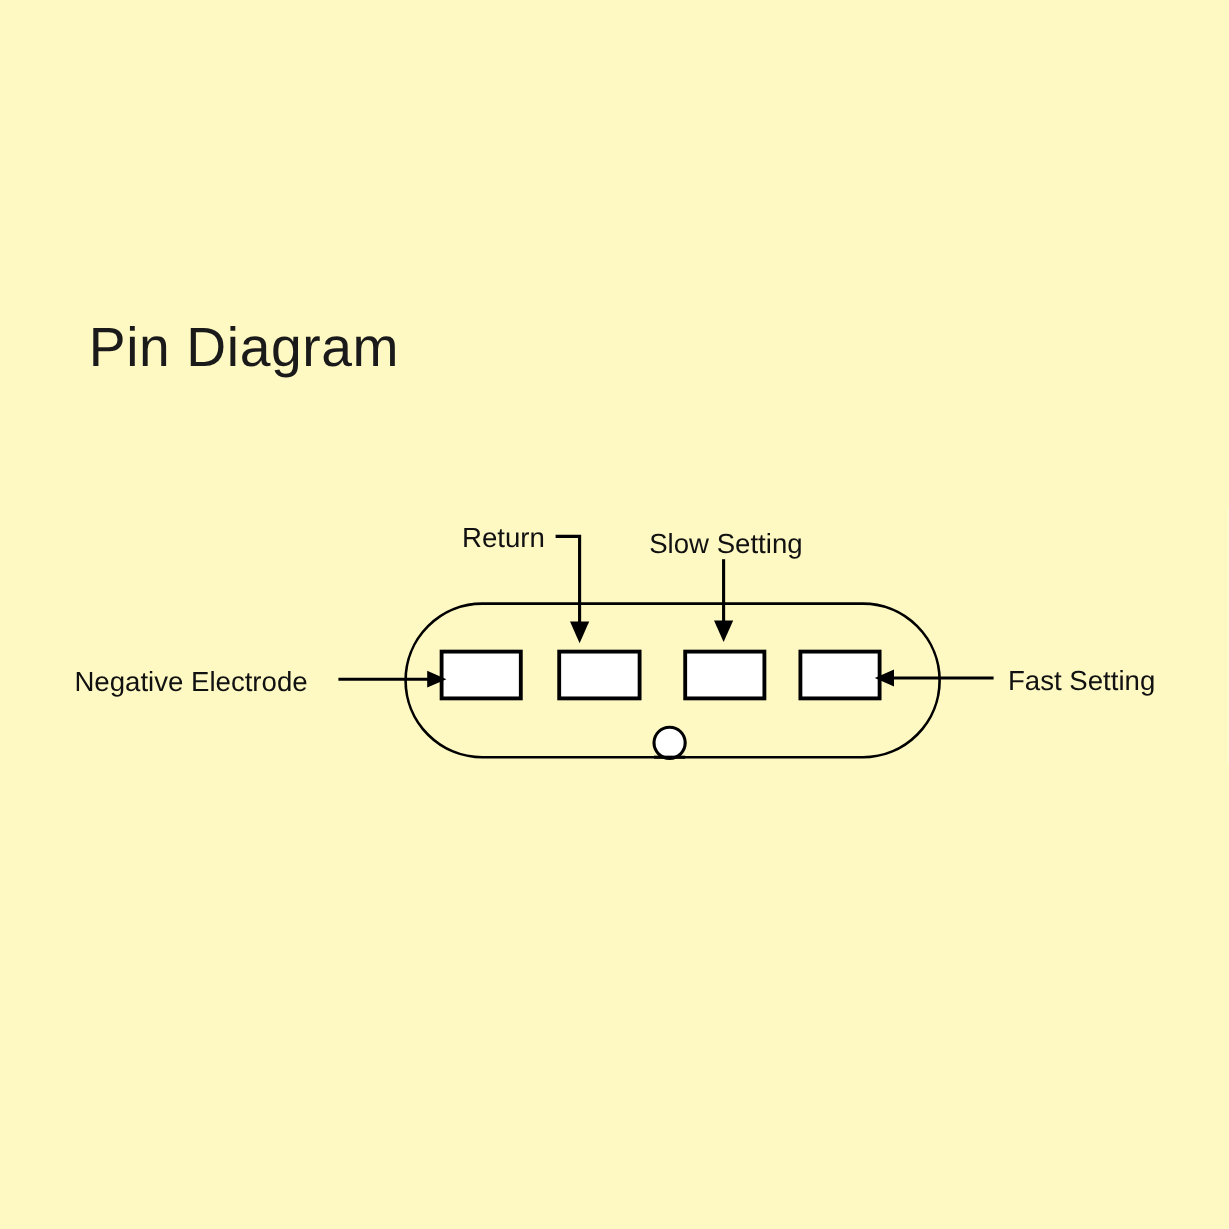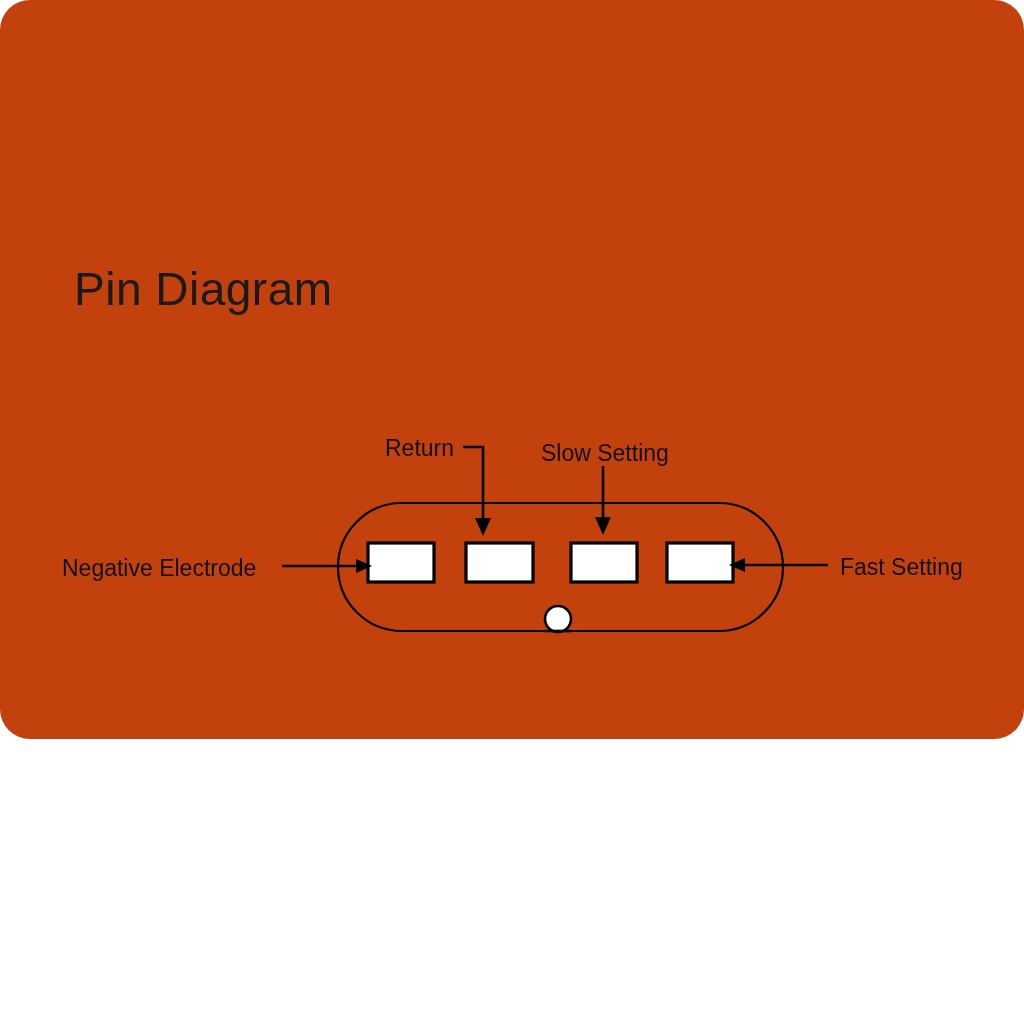--- a/index.html
+++ b/index.html
@@ -3,25 +3,24 @@
 <meta charset="utf-8">
 <style>
   html, body {
     margin: 0;
     padding: 0;
     background: #ffffff;
   }
   #canvas {
     position: relative;
     width: 1024px;
-    height: 739px;
-    background: #c2410c;
+    height: 1024px;
+    background: #fef9c3;
     overflow: hidden;
     font-family: "Liberation Sans", sans-serif;
-    border-radius: 30px;
   }
   #title {
     position: absolute;
     left: 74px;
     top: 266px;
     font-family: "Liberation Sans", sans-serif;
     font-size: 46px;
     font-weight: 300;
     letter-spacing: 0.5px;
     color: #1a1a1a;

